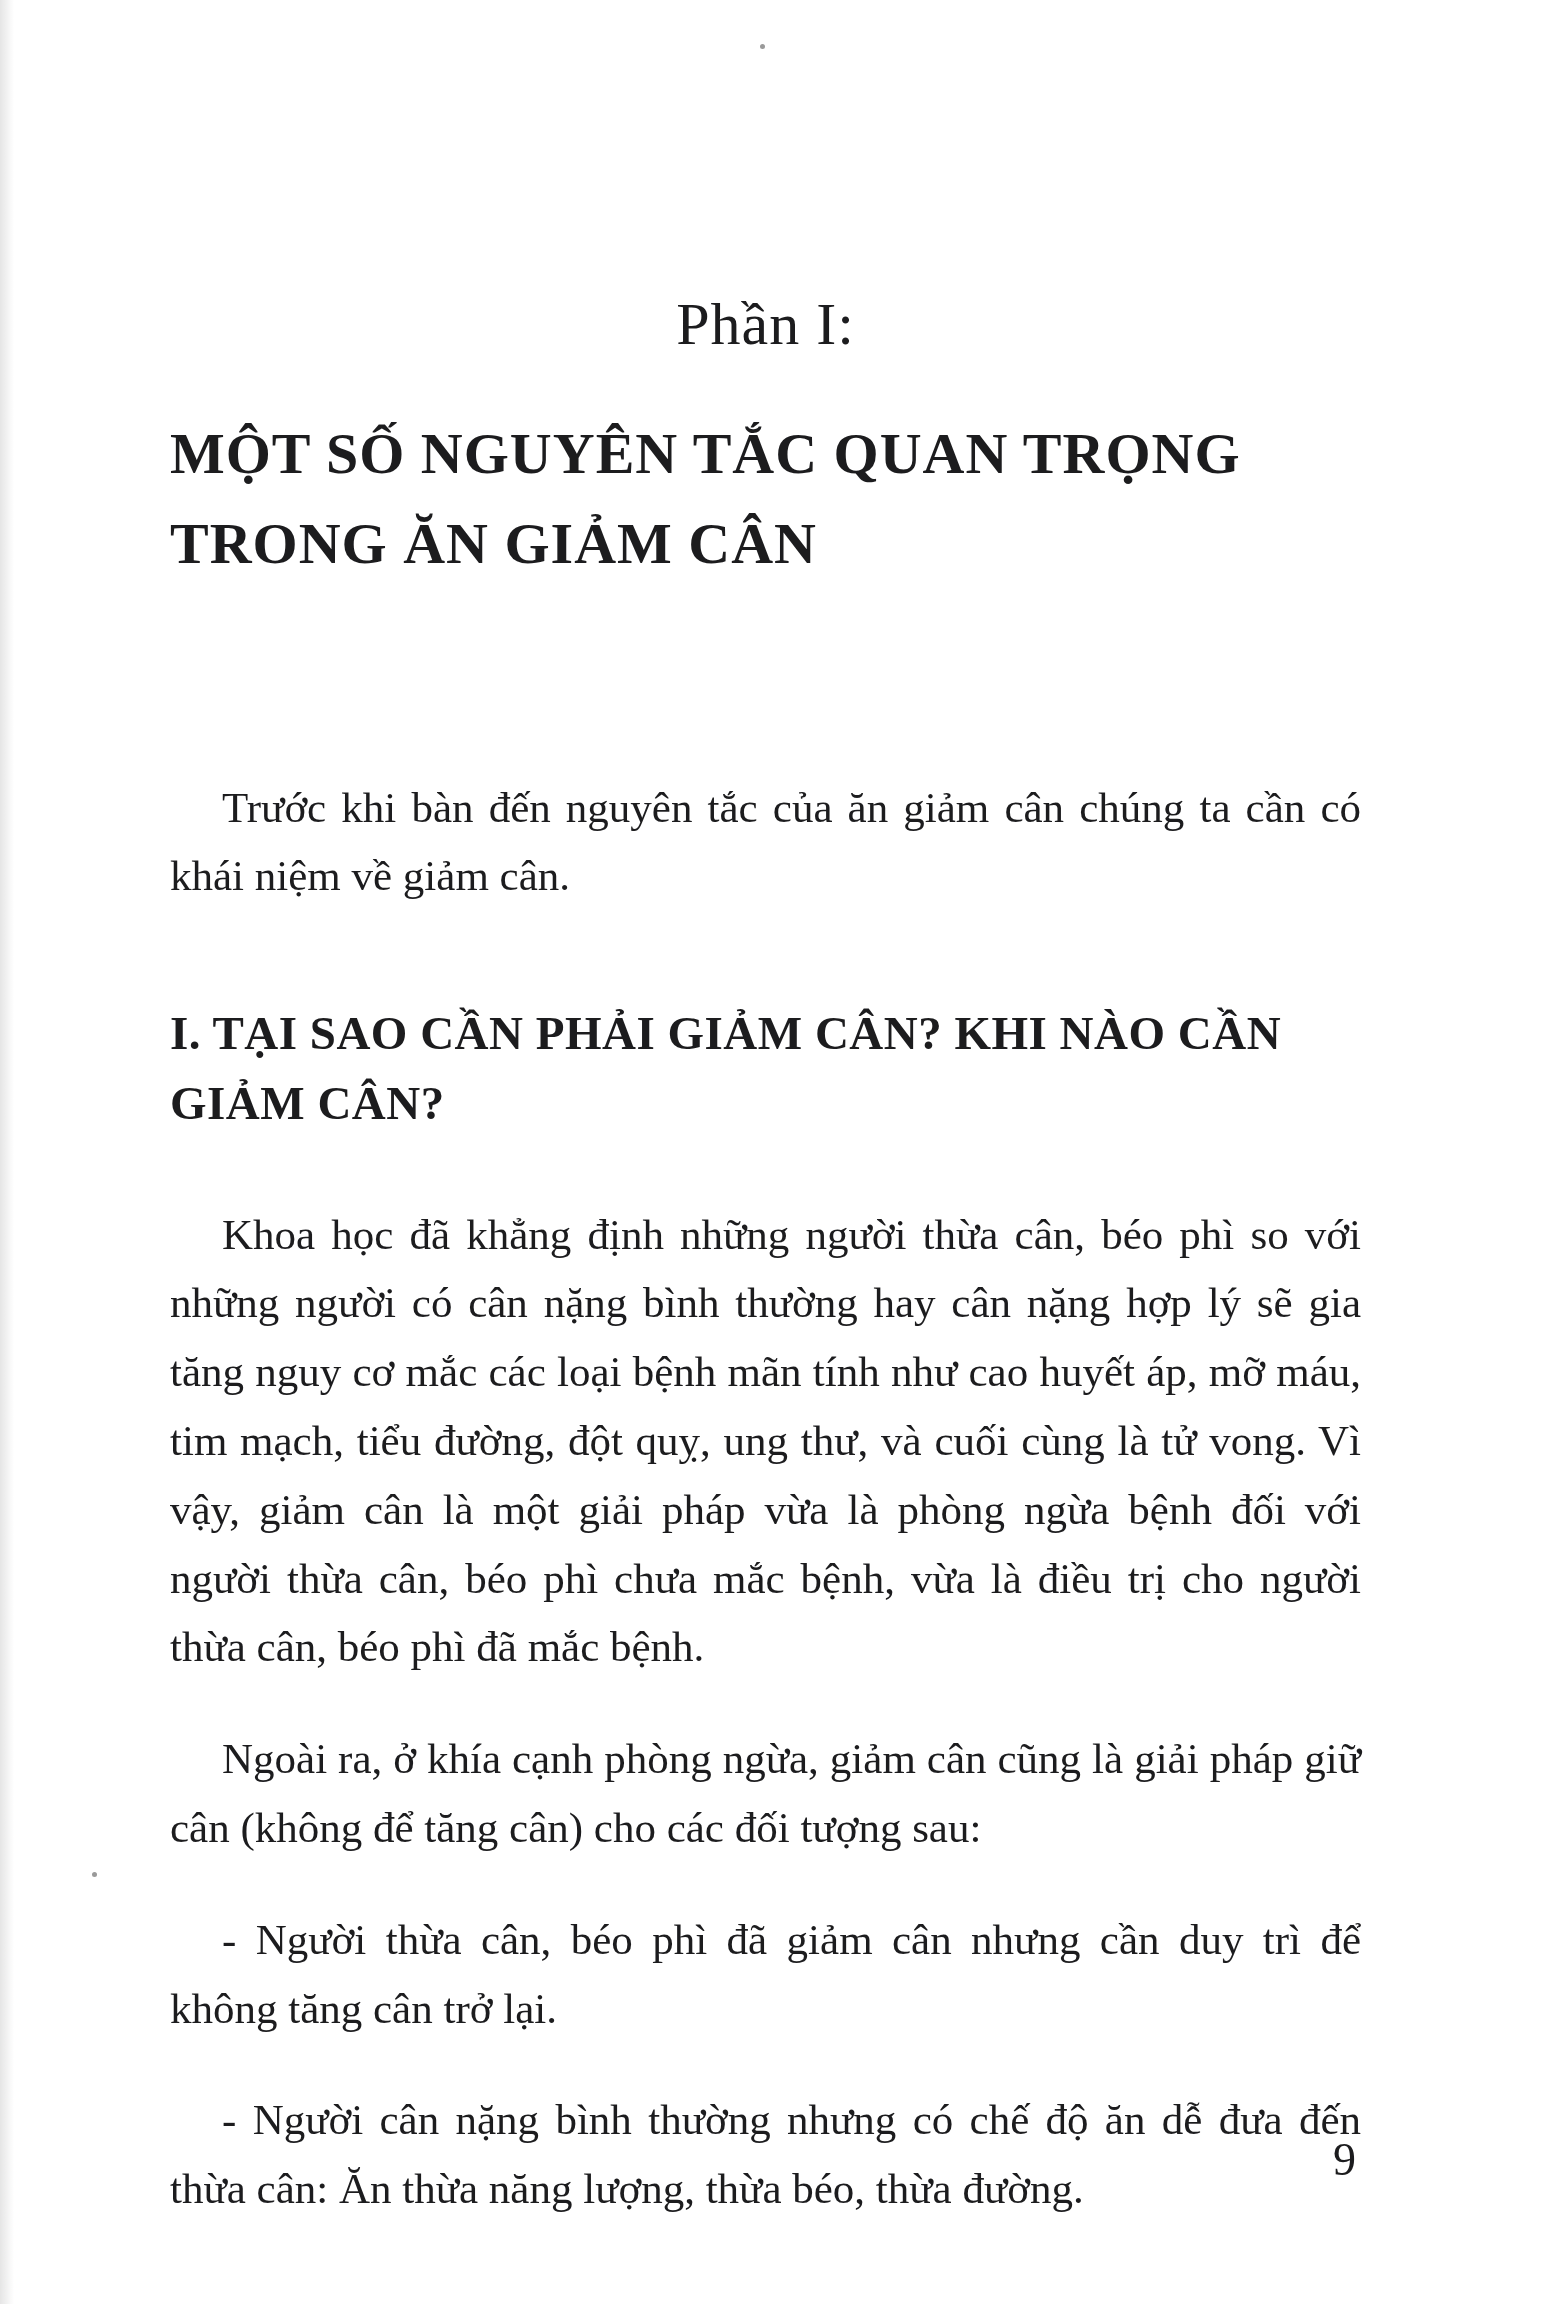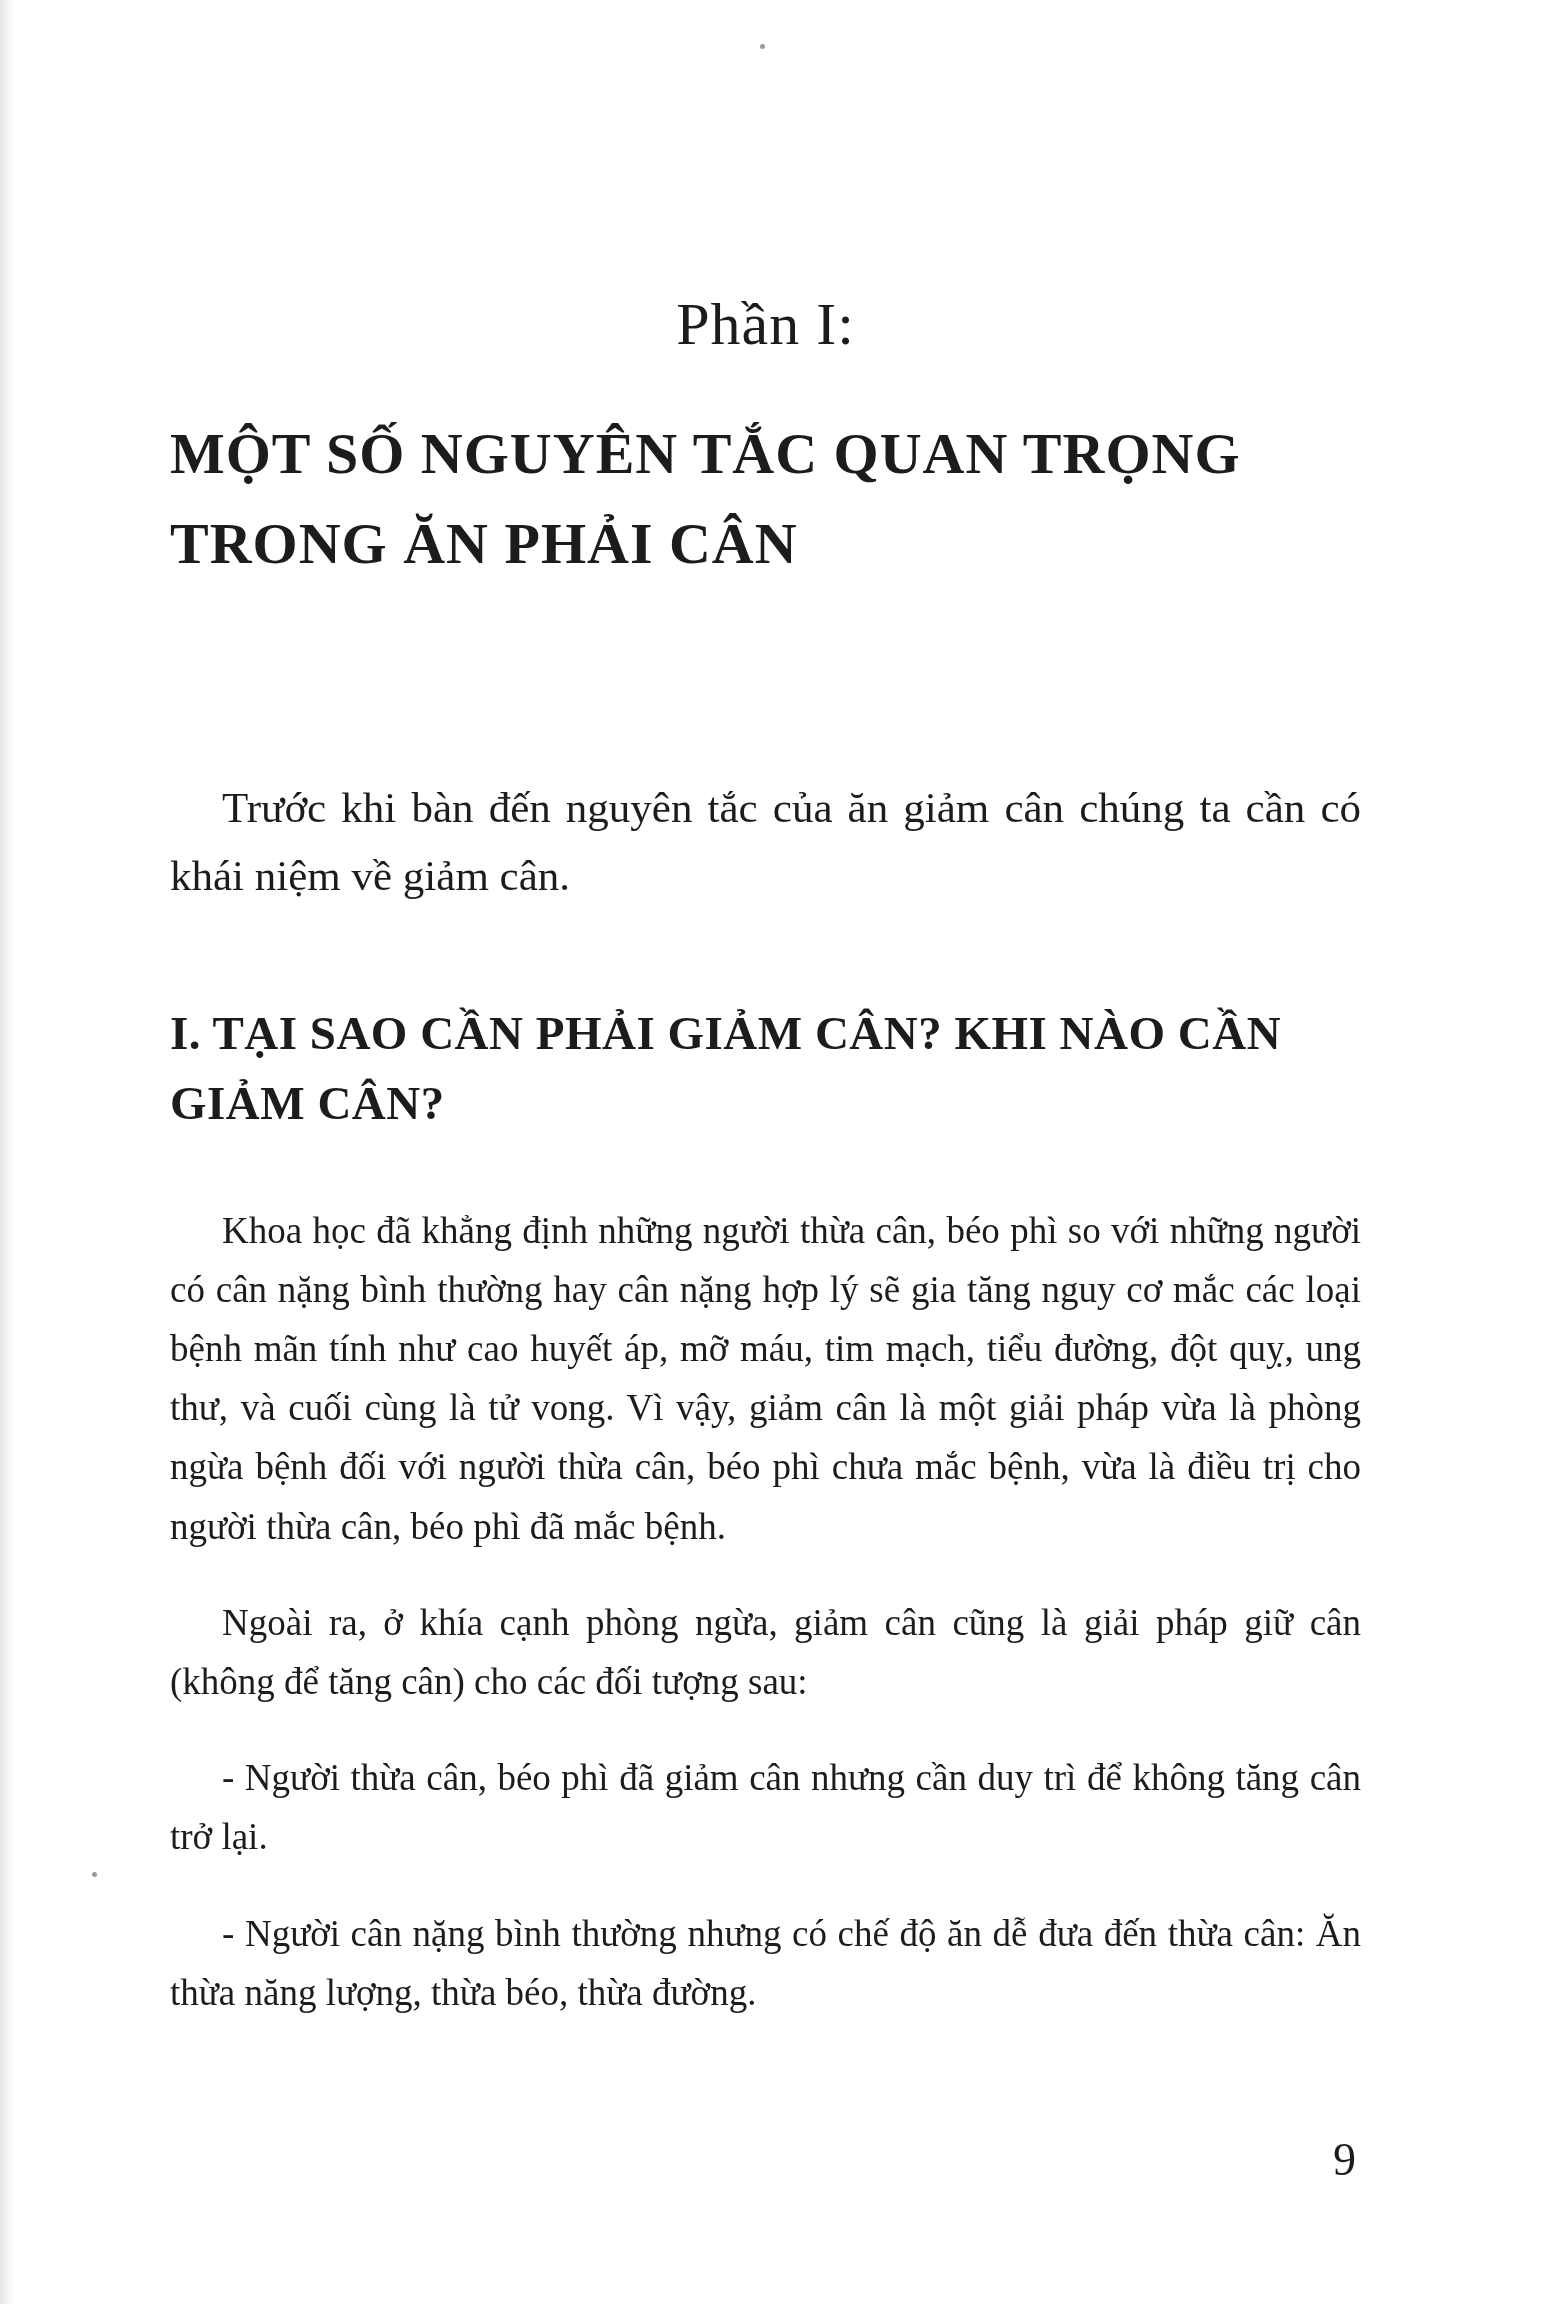--- a/index.html
+++ b/index.html
@@ -70,21 +70,21 @@
     margin-top: 88px;
     font-size: 47px;
     font-weight: 700;
     line-height: 1.5;
     letter-spacing: 0.5px;
     text-align: left;
   }
 
   .body-para {
     margin-top: 28px;
-    font-size: 37px;
+    font-size: 43px;
     line-height: 1.6;
     text-align: justify;
     text-indent: 52px;
   }
   .body-para.first {
     margin-top: 62px;
   }
 
   .page-number {
     position: absolute;
@@ -102,21 +102,21 @@
   <div class="scan-edge"></div>
   <div class="speck speck-top"></div>
   <div class="speck speck-left"></div>
 
   <div class="content">
 
     <div class="part-label">Phần I:</div>
 
     <h1 class="main-title">
       <span>MỘT SỐ NGUYÊN TẮC QUAN TRỌNG</span><br>
-      <span>TRONG ĂN PHẢI CÂN</span>
+      <span>TRONG ĂN GIẢM CÂN</span>
     </h1>
 
     <p class="intro">Trước khi bàn đến nguyên tắc của ăn giảm cân chúng ta cần có khái niệm về giảm cân.</p>
 
     <h2 class="section-heading">I. TẠI SAO CẦN PHẢI GIẢM CÂN? KHI NÀO CẦN GIẢM CÂN?</h2>
 
     <p class="body-para first">Khoa học đã khẳng định những người thừa cân, béo phì so với những người có cân nặng bình thường hay cân nặng hợp lý sẽ gia tăng nguy cơ mắc các loại bệnh mãn tính như cao huyết áp, mỡ máu, tim mạch, tiểu đường, đột quỵ, ung thư, và cuối cùng là tử vong. Vì vậy, giảm cân là một giải pháp vừa là phòng ngừa bệnh đối với người thừa cân, béo phì chưa mắc bệnh, vừa là điều trị cho người thừa cân, béo phì đã mắc bệnh.</p>
 
     <p class="body-para">Ngoài ra, ở khía cạnh phòng ngừa, giảm cân cũng là giải pháp giữ cân (không để tăng cân) cho các đối tượng sau:</p>
 

